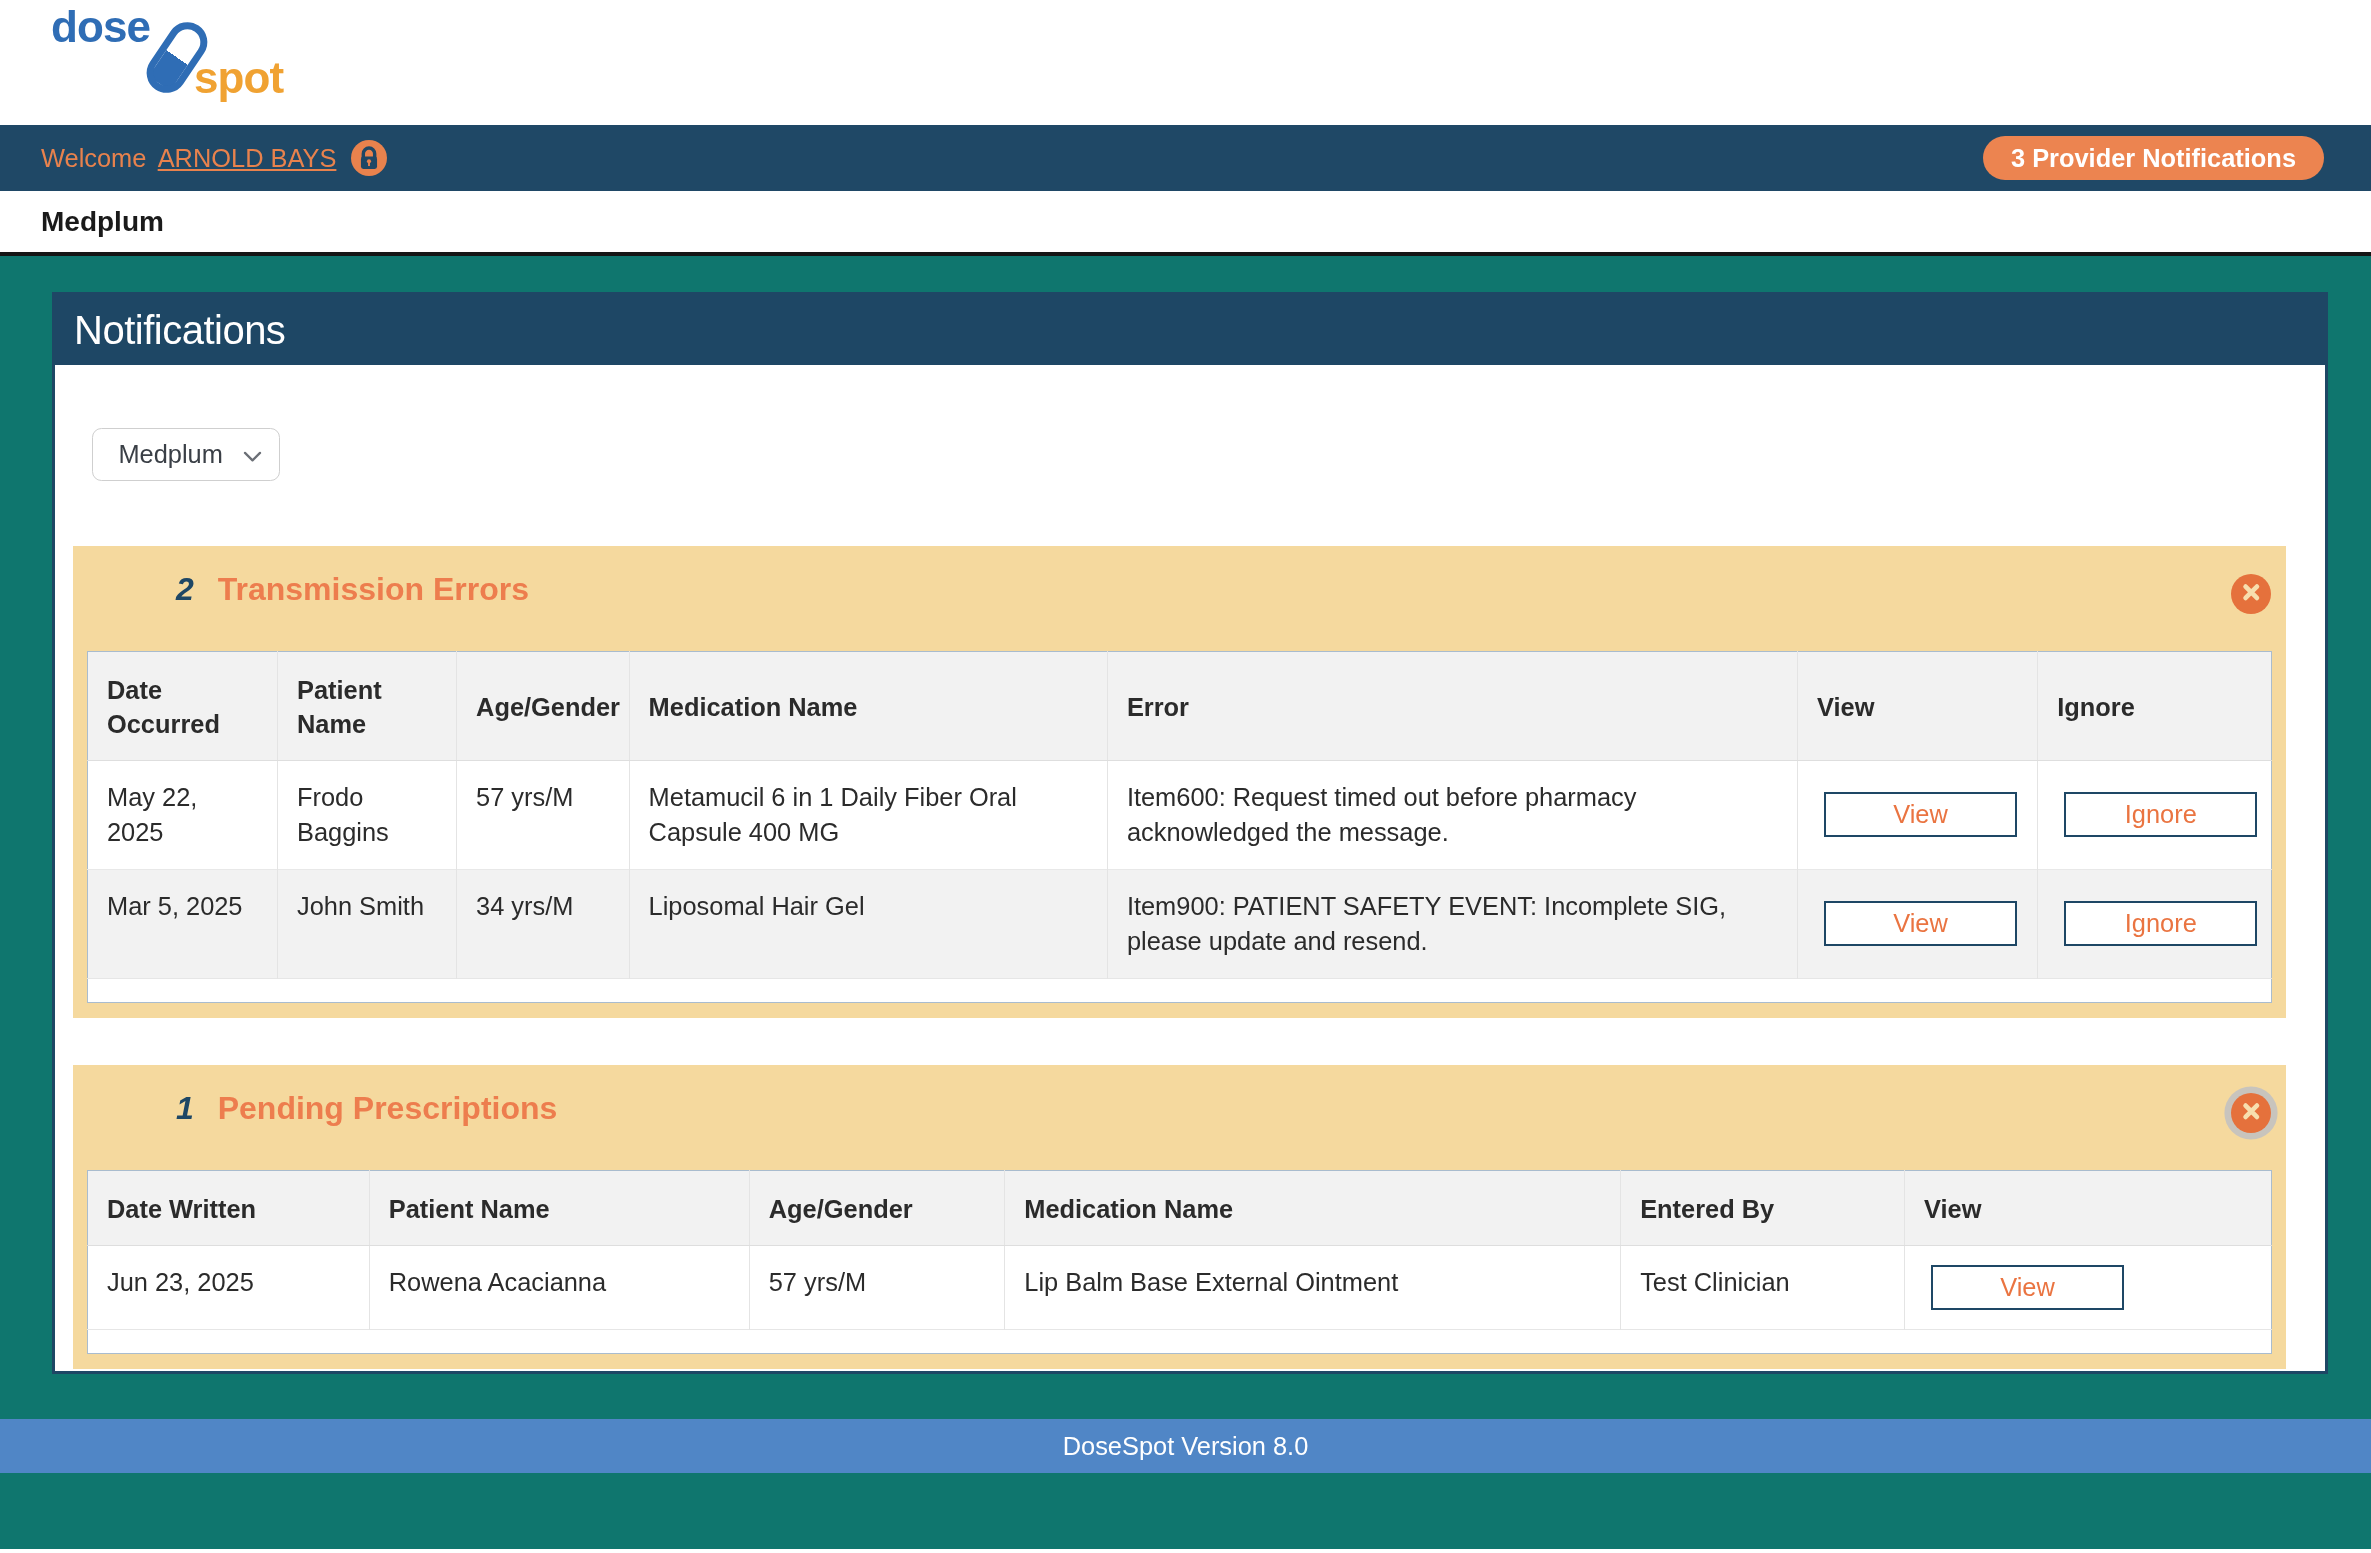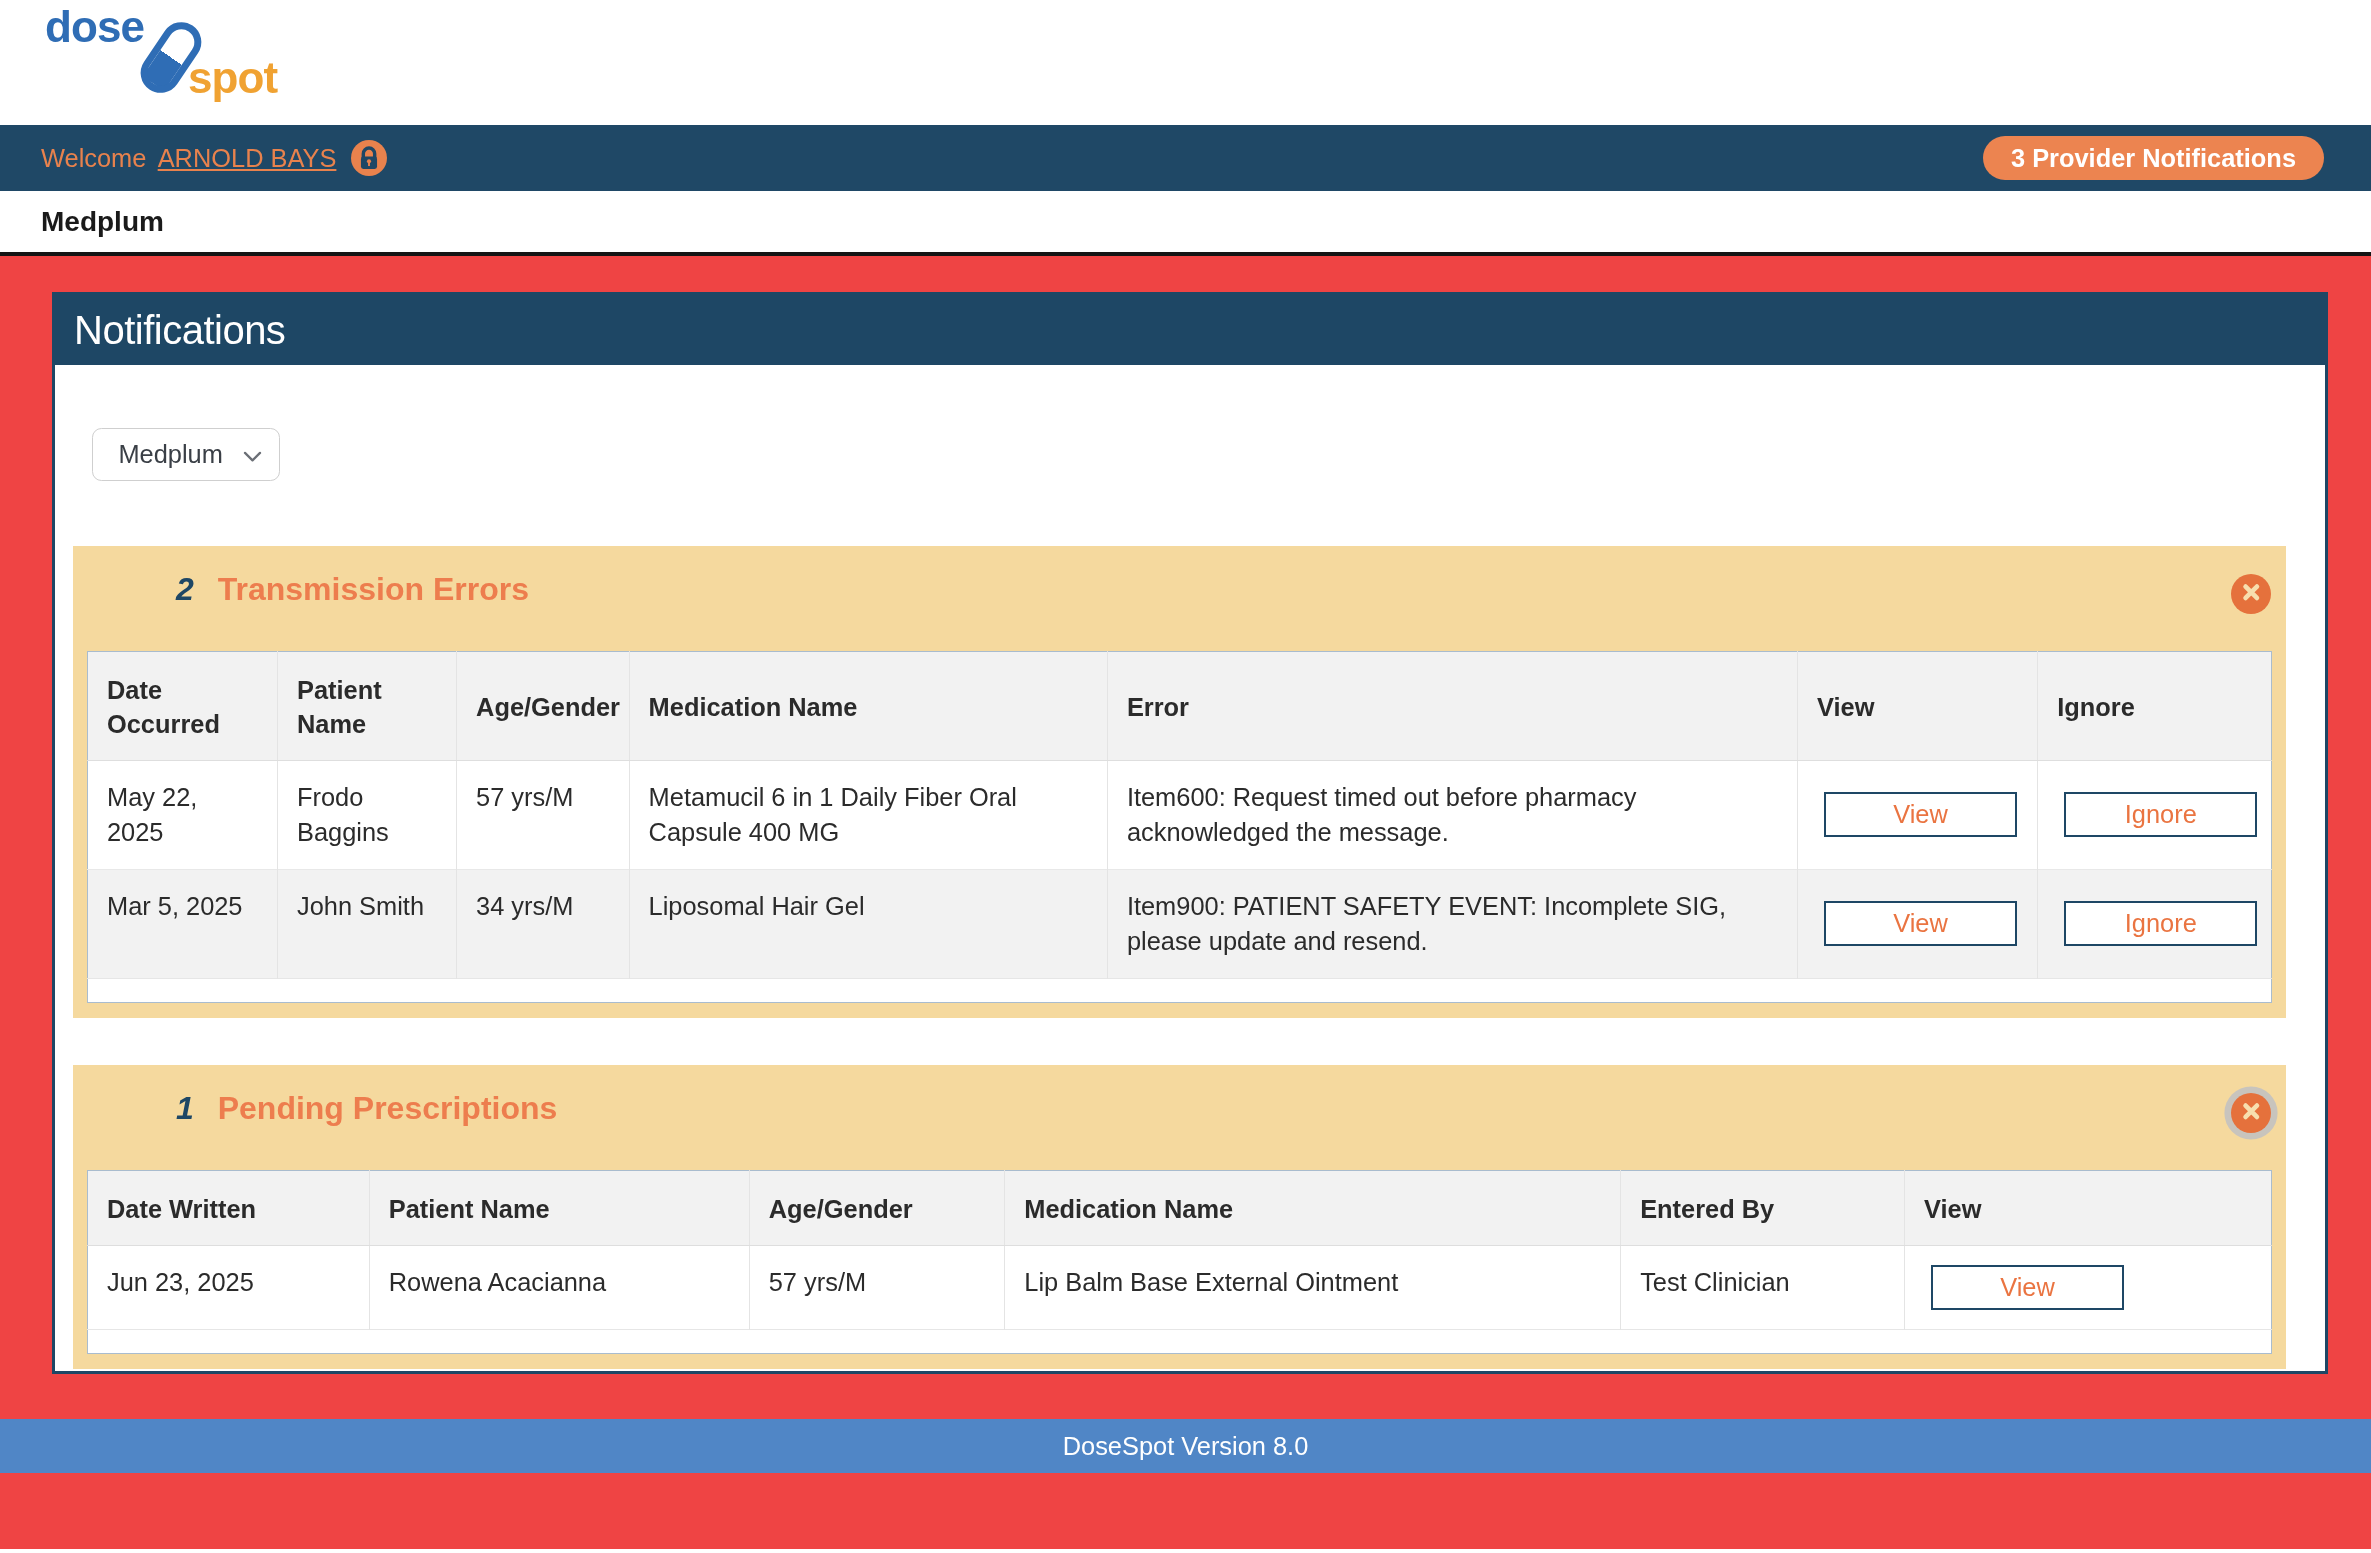--- a/index.html
+++ b/index.html
@@ -7,21 +7,21 @@
   body {
     font-family: "Liberation Sans", sans-serif;
     background: #ffffff;
     width: 2371px;
     height: 1554px;
     overflow: hidden;
   }
 
   
   .top-header { height: 125px; background: #fff; position: relative; }
-  .logo { position: absolute; left: 45px; top: 0; width: 282px; height: 122px; }
+  .logo { position: absolute; left: 51px; top: 0; width: 282px; height: 122px; }
   .logo-dose { position: absolute; left: 0; top: 1.9px; font-size: 44px; font-weight: 700; color: #2F6DB5; letter-spacing: -0.9px; }
   .logo-pill {
     position: absolute; left: 106px; top: 19px;
     width: 40px; height: 77px;
     border: 7.5px solid #2F6DB5; border-radius: 38px;
     background: linear-gradient(to bottom, #ffffff 0 50%, #2F6DB5 50% 100%);
     transform: rotate(34deg);
   }
   .logo-spot { position: absolute; left: 143px; top: 53px; font-size: 44px; font-weight: 700; color: #F0A232; letter-spacing: -0.9px; }
 
@@ -41,21 +41,21 @@
   }
 
   
   .clinic-bar {
     height: 65px; background: #fff; border-bottom: 4.7px solid #151515;
     display: flex; align-items: center; padding-left: 41px;
     font-size: 28px; font-weight: 700; color: #1a1a1a;
   }
 
   
-  .page-body { background: #ef4444; height: 1293px; padding-top: 36px; }
+  .page-body { background: #0f766e; height: 1293px; padding-top: 36px; }
 
   
   .panel {
     margin-left: 52px; width: 2276px; height: 1082px;
     background: #fff; border: 3.8px solid #1E4765;
   }
   .panel-header {
     height: 70px; background: #1E4765; color: #fff;
     display: flex; align-items: center; padding-left: 19px;
     font-size: 40px; letter-spacing: -0.5px;

